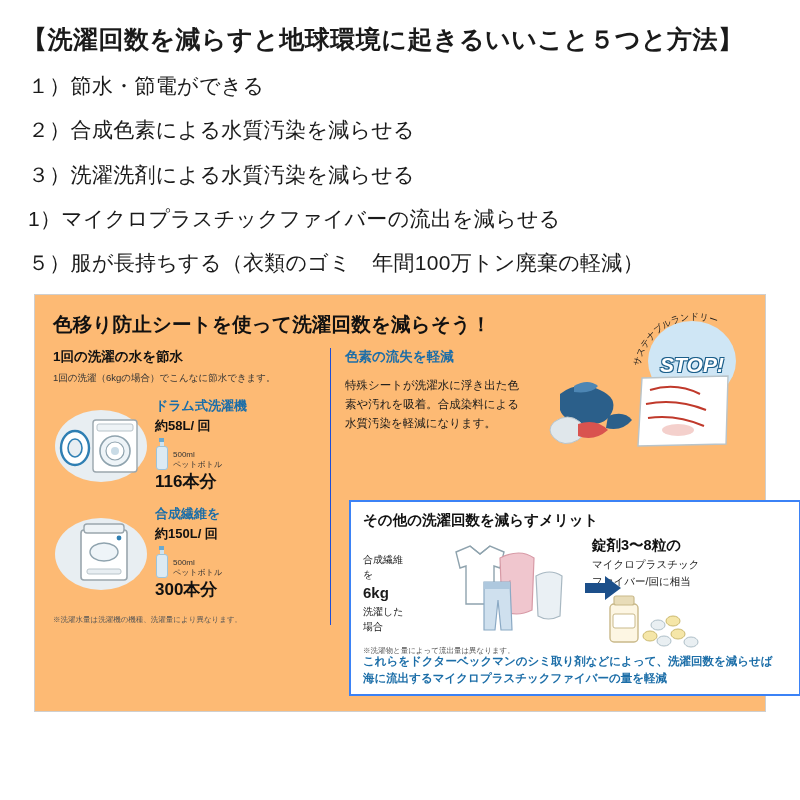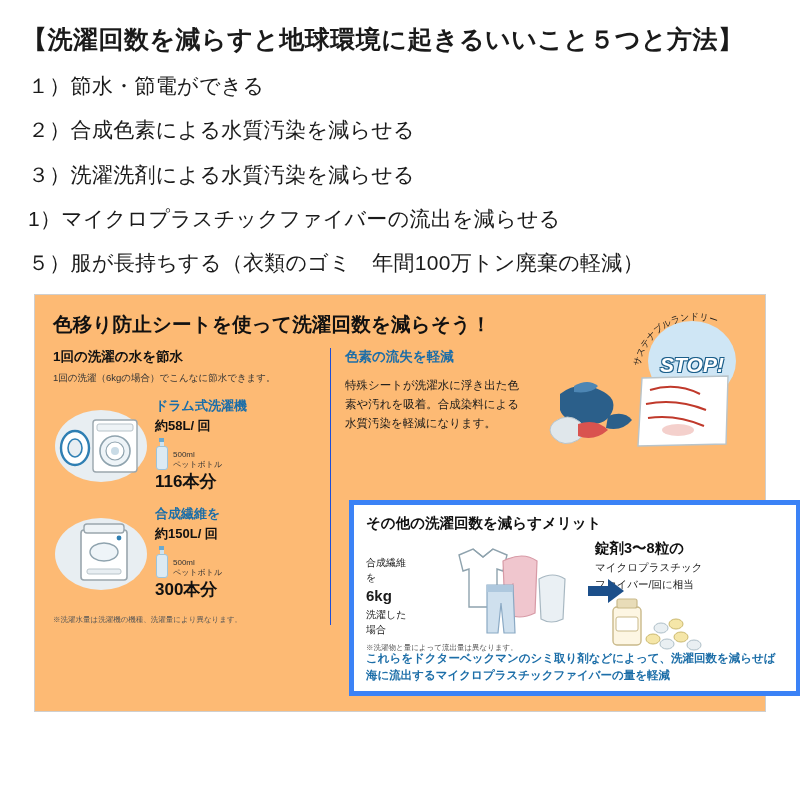--- a/index.html
+++ b/index.html
@@ -248,21 +248,21 @@
     height: 110px;
     margin-top: -6px;
   }
   
   .merit {
     position: absolute;
     left: 314px;
     top: 205px;
     width: 452px;
     height: 196px;
-    border: 5px solid #3b82f6;
+    border: 2px solid #3b82f6;
     box-sizing: border-box;
     padding: 9px 12px;
     background: #fff;
   }
   .merit-title {
     font-size: 14.5px;
     font-weight: bold;
     color: #111;
   }
   .merit-body {

